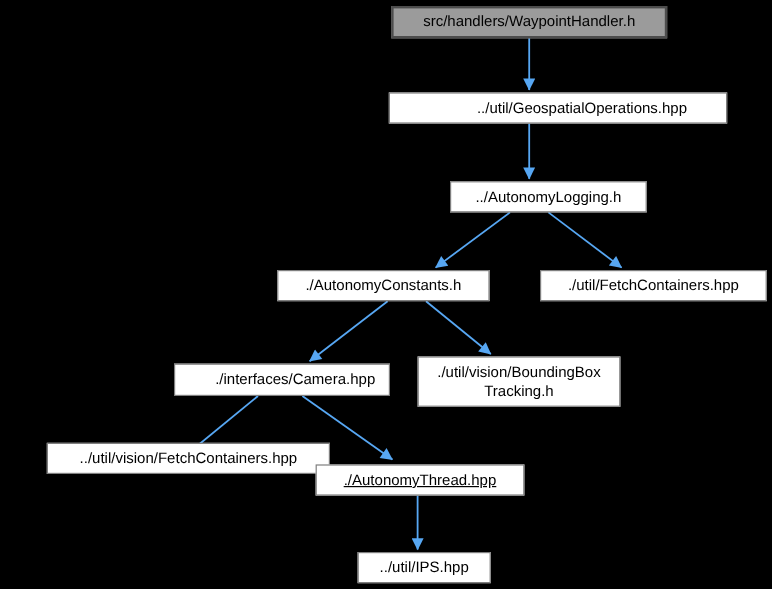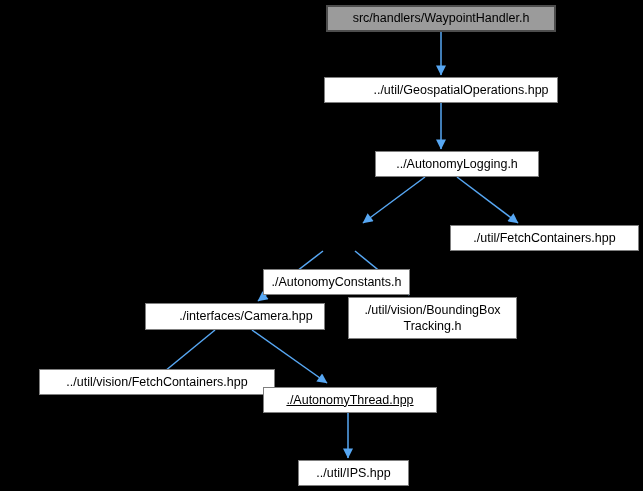--- a/index.html
+++ b/index.html
@@ -46,23 +46,23 @@
         <line x1="457" y1="177" x2="518" y2="223" stroke="#57a7f3" stroke-width="1.5" marker-end="url(#arrow)"></line>
         <line x1="323" y1="251" x2="258" y2="301" stroke="#57a7f3" stroke-width="1.5" marker-end="url(#arrow)"></line>
         <line x1="355" y1="251" x2="409" y2="295" stroke="#57a7f3" stroke-width="1.5" marker-end="url(#arrow)"></line>
         <line x1="215" y1="330" x2="148" y2="385" stroke="#57a7f3" stroke-width="1.5" marker-end="url(#arrow)"></line>
         <line x1="252" y1="330" x2="327" y2="383" stroke="#57a7f3" stroke-width="1.5" marker-end="url(#arrow)"></line>
         <line x1="348" y1="413" x2="348" y2="458" stroke="#57a7f3" stroke-width="1.5" marker-end="url(#arrow)"></line>
       </g>
   </svg>
   <div id="nodes">
       <div class="node root" style="left: 326px; top: 5px; width: 230px; height: 27px;">src/handlers/WaypointHandler.h</div>
-      <div class="node" style="left: 324px; top: 77px; width: 234px; height: 26px; padding-left: 40px;">../util/GeospatialOperations.hpp</div>
+      <div class="node" style="left: 324px; top: 77px; width: 282px; height: 26px; padding-left: 40px;">../util/GeospatialOperations.hpp</div>
       <div class="node" style="left: 359px; top: 151px; width: 164px; height: 26px; margin-left: 16px;">../AutonomyLogging.h</div>
-      <div class="node" style="left: 263px; top: 225px; width: 147px; height: 26px; margin-top: 44px;">./AutonomyConstants.h</div>
+      <div class="node" style="left: 231px; top: 225px; width: 177px; height: 26px;">./AutonomyConstants.h</div>
       <div class="node" style="left: 450px; top: 225px; width: 189px; height: 26px;">./util/FetchContainers.hpp</div>
       <div class="node" style="left: 145px; top: 303px; width: 180px; height: 27px; padding-left: 22px;">./interfaces/Camera.hpp</div>
       <div class="node" style="left: 348px; top: 297px; width: 169px; height: 42px;">./util/vision/BoundingBox
 Tracking.h</div>
       <div class="node" style="left: 3px; top: 369px; width: 236px; height: 26px; margin-left: 36px;">../util/vision/FetchContainers.hpp</div>
       <div class="node" style="left: 263px; top: 387px; width: 174px; height: 26px; text-decoration: underline;">./AutonomyThread.hpp</div>
       <div class="node" style="left: 298px; top: 460px; width: 111px; height: 26px;">../util/IPS.hpp</div>
     </div>
 </div>
 

